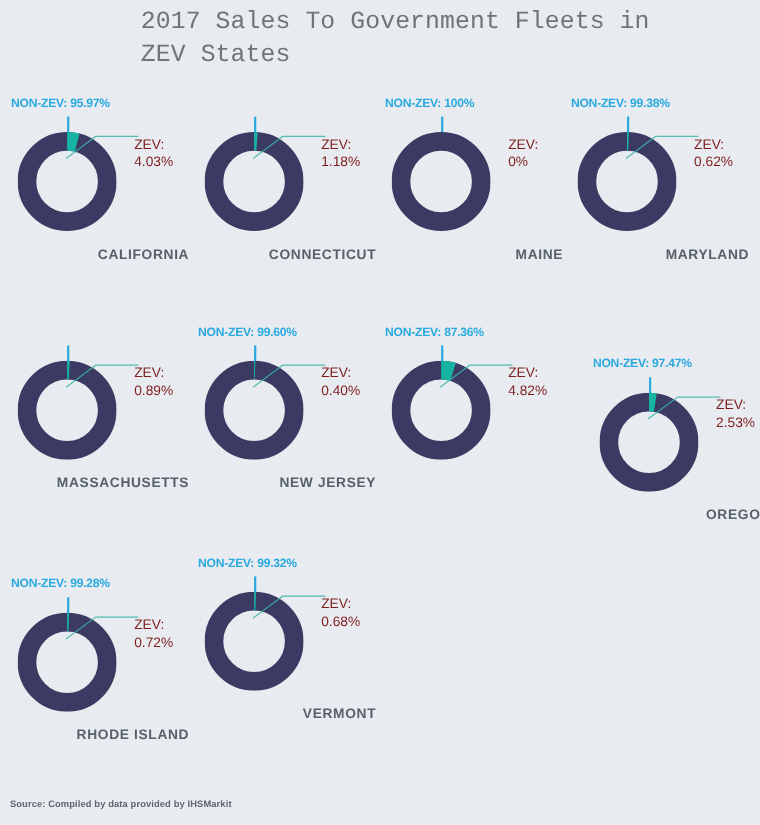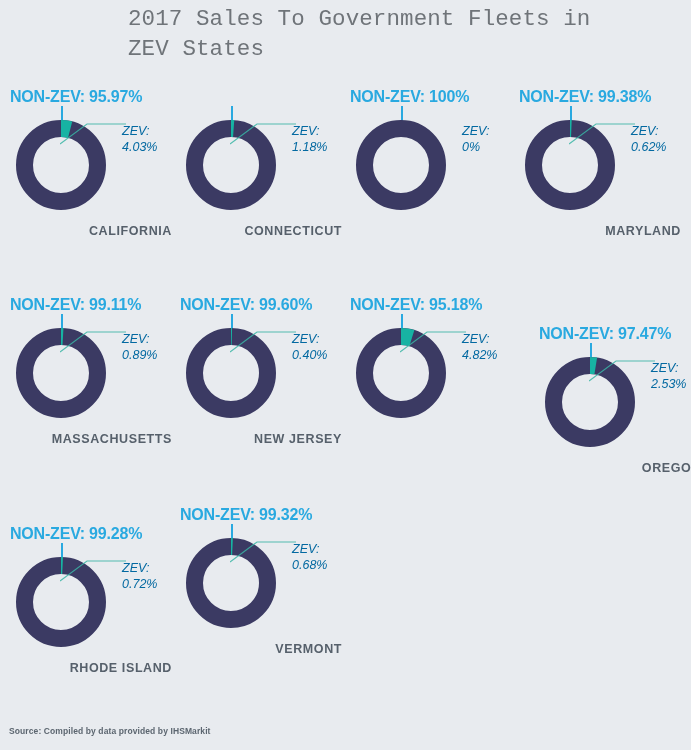--- a/index.html
+++ b/index.html
@@ -44,21 +44,21 @@
 
   
   .nonzev-label {
     position: absolute;
     top: 2px;
     left: 0;
     width: 172px;
     text-align: left;
     padding-left: 10px;
     box-sizing: border-box;
-    font-size: 16px;
+    font-size: 11px;
     font-weight: bold;
     color: #29a9e0;
     letter-spacing: -0.2px;
     white-space: nowrap;
   }
   .nonzev-leader {
     position: absolute;
     top: 20px;
     left: 61px;
     width: 1.5px;
@@ -78,23 +78,22 @@
     display: block;
   }
 
   
   .zev-label {
     position: absolute;
     top: 38px;
     left: 122px;
     font-size: 12.5px;
     line-height: 15.5px;
-    color: #0369a1;
+    color: #7f1d1d;
     white-space: nowrap;
-    font-style: italic;
   }
   .zev-leader {
     position: absolute;
     top: 30px;
     left: 60px;
     width: 66px;
     height: 30px;
     pointer-events: none;
   }
 
@@ -169,41 +168,41 @@
       <div class="nonzev-leader"></div>
       <div class="donut-wrap">
         <svg width="90" height="90" viewBox="0 0 90 90">
           <circle cx="45" cy="45" r="36.5" fill="none" stroke="#3b3a63" stroke-width="17"></circle>
         </svg>
       </div>
       <div class="zev-label">
         <div>ZEV:</div>
         <div>0%</div>
       </div>
+      <div class="state-name">MAINE</div>
     </div>
     <div class="panel" style="left: 509px; top: 0px;">
       <div class="nonzev-label">NON-ZEV: 99.38%</div>
       <div class="nonzev-leader"></div>
       <div class="donut-wrap">
         <svg width="90" height="90" viewBox="0 0 90 90">
           <circle cx="45" cy="45" r="36.5" fill="none" stroke="#3b3a63" stroke-width="17"></circle>
           <circle cx="45" cy="45" r="36.5" fill="none" stroke="#17b3a3" stroke-width="17" stroke-dasharray="1.422 227.914" transform="rotate(-90 45 45)"></circle>
         </svg>
       </div>
       <div class="zev-leader"><svg width="66" height="30" viewBox="0 0 66 30">
           <path d="M 0 28 L 27 8 L 66 8" fill="none" stroke="#3ab5a5" stroke-width="1.1" opacity="0.85"></path>
         </svg></div>
       <div class="zev-label">
         <div>ZEV:</div>
         <div>0.62%</div>
       </div>
       <div class="state-name">MARYLAND</div>
     </div>
     <div class="panel" style="left: 0px; top: 208px;">
-      <div class="nonzev-label">NON-ZEV: 99.11%</div>
       <div class="nonzev-leader"></div>
       <div class="donut-wrap">
         <svg width="90" height="90" viewBox="0 0 90 90">
           <circle cx="45" cy="45" r="36.5" fill="none" stroke="#3b3a63" stroke-width="17"></circle>
           <circle cx="45" cy="45" r="36.5" fill="none" stroke="#17b3a3" stroke-width="17" stroke-dasharray="2.041 227.295" transform="rotate(-90 45 45)"></circle>
         </svg>
       </div>
       <div class="zev-leader"><svg width="66" height="30" viewBox="0 0 66 30">
           <path d="M 0 28 L 27 8 L 66 8" fill="none" stroke="#3ab5a5" stroke-width="1.1" opacity="0.85"></path>
         </svg></div>
@@ -225,21 +224,21 @@
       <div class="zev-leader"><svg width="66" height="30" viewBox="0 0 66 30">
           <path d="M 0 28 L 27 8 L 66 8" fill="none" stroke="#3ab5a5" stroke-width="1.1" opacity="0.85"></path>
         </svg></div>
       <div class="zev-label">
         <div>ZEV:</div>
         <div>0.40%</div>
       </div>
       <div class="state-name">NEW JERSEY</div>
     </div>
     <div class="panel" style="left: 340px; top: 208px;">
-      <div class="nonzev-label">NON-ZEV: 95.18%</div>
+      <div class="nonzev-label">NON-ZEV: 87.36%</div>
       <div class="nonzev-leader"></div>
       <div class="donut-wrap">
         <svg width="90" height="90" viewBox="0 0 90 90">
           <circle cx="45" cy="45" r="36.5" fill="none" stroke="#3b3a63" stroke-width="17"></circle>
           <circle cx="45" cy="45" r="36.5" fill="none" stroke="#17b3a3" stroke-width="17" stroke-dasharray="11.054 218.282" transform="rotate(-90 45 45)"></circle>
         </svg>
       </div>
       <div class="zev-leader"><svg width="66" height="30" viewBox="0 0 66 30">
           <path d="M 0 28 L 27 8 L 66 8" fill="none" stroke="#3ab5a5" stroke-width="1.1" opacity="0.85"></path>
         </svg></div>

